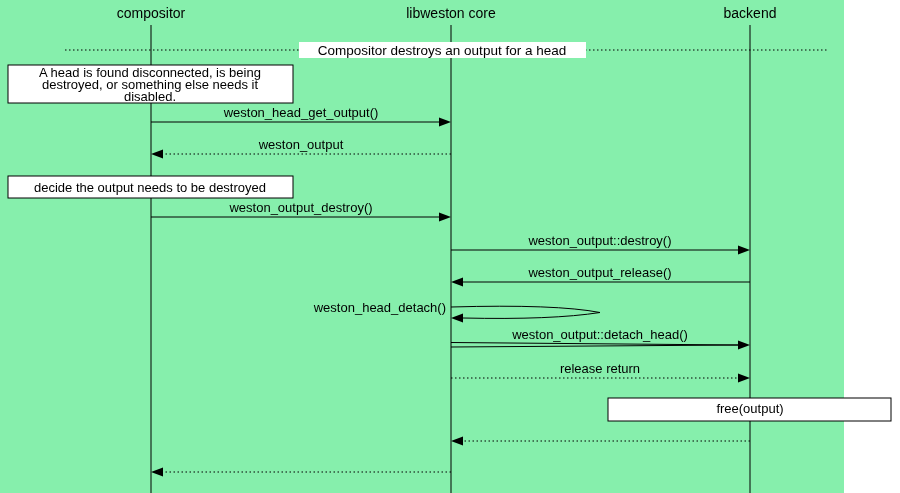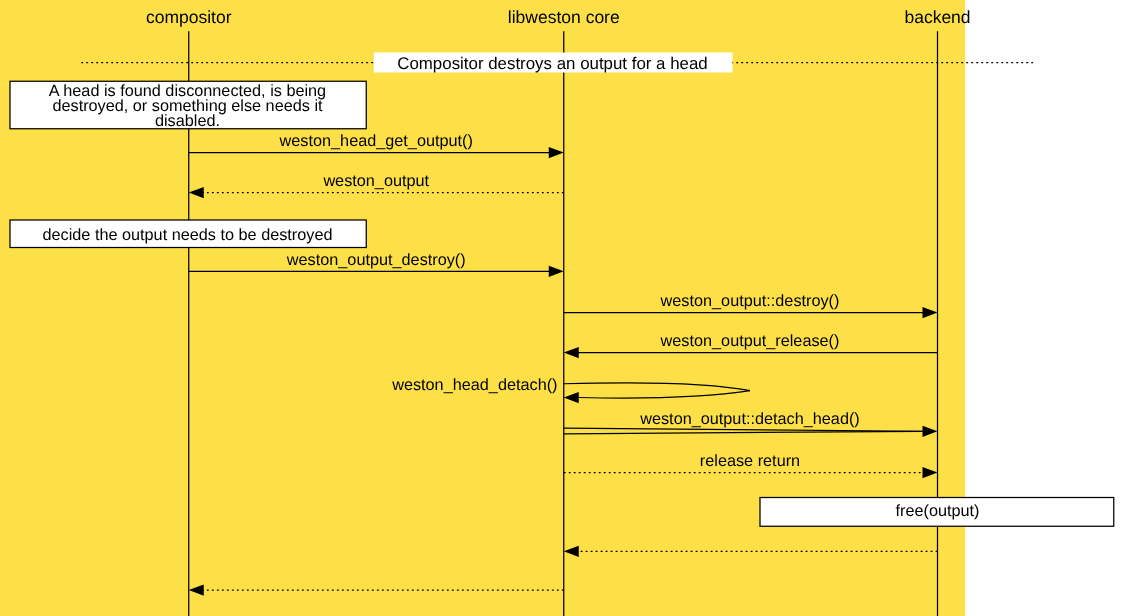--- a/index.html
+++ b/index.html
@@ -2,23 +2,23 @@
 <html><head>
 <meta charset="utf-8">
 <style>
   html, body {
     margin: 0;
     padding: 0;
     background: #ffffff;
   }
   .stage {
     position: relative;
-    width: 772px;
+    width: 844px;
     height: 493px;
-    background: #fde047;
+    background: #86efac;
   }
   svg text {
     font-family: "Liberation Sans", "DejaVu Sans", sans-serif;
     fill: #000000;
   }
   .msg-label { font-size: 13px; }
   .actor-label { font-size: 14px; }
   .note-label { font-size: 13px; }
   .divider-label { font-size: 13.5px; }
   .solid-line { stroke: #000000; stroke-width: 1; fill: none; }

